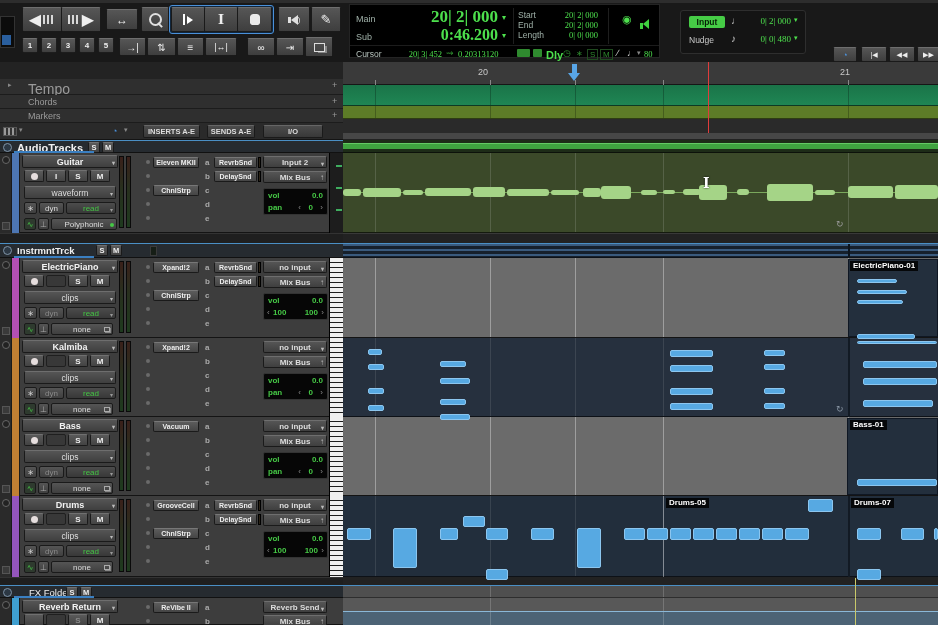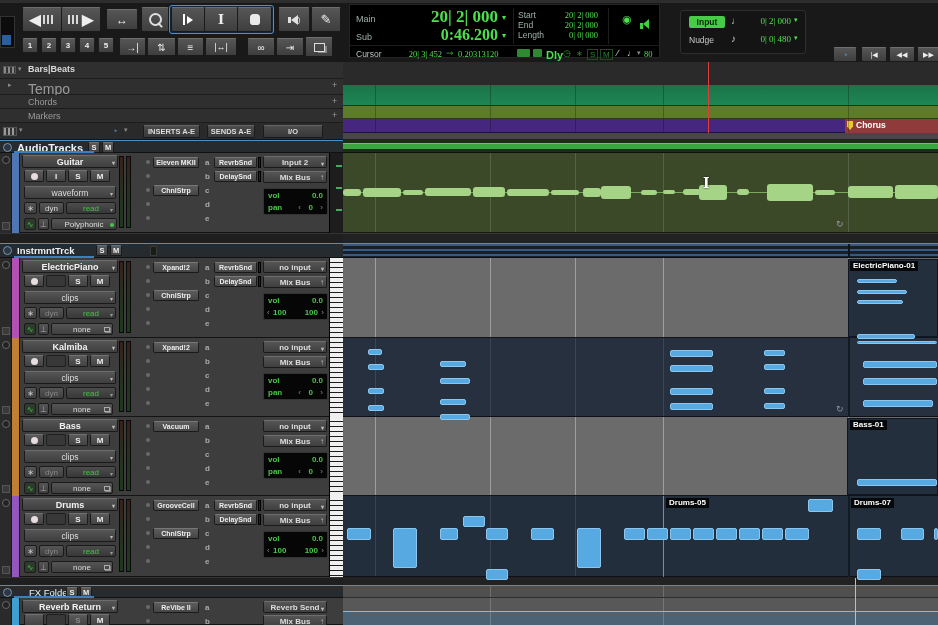--- a/index.html
+++ b/index.html
@@ -129,25 +129,20 @@
 
     <div class="tbtn" style="left:833px;top:47px;width:22px;height:13px;">
         <span style="color:#4a90d9;font-size:9px;">◔</span>
       </div>
     <div class="tbtn" style="left:861px;top:47px;width:24px;height:13px;font-size:7px;">|◀</div>
     <div class="tbtn" style="left:889px;top:47px;width:24px;height:13px;font-size:7px;">◀◀</div>
     <div class="tbtn" style="left:917px;top:47px;width:21px;height:13px;font-size:7px;">▶▶</div>
   </div>
 
   <div class="abs" id="leftpanel" style="left:0;top:62px;width:343px;height:563px;background:#232323;border-right:1px solid #000;overflow:hidden;">
-      <div style="position: absolute; box-sizing: border-box; left: 0px; top: 0px; width: 343px; height: 17px; background: rgb(47, 47, 47); border-bottom: 1px solid rgb(28, 28, 28);">
-        <div style="position: absolute; box-sizing: border-box; left: 3px; top: 4px; width: 13px; height: 8px; background: repeating-linear-gradient(90deg, rgb(136, 136, 136) 0px, rgb(136, 136, 136) 2px, rgb(51, 51, 51) 2px, rgb(51, 51, 51) 4px); border: 1px solid rgb(85, 85, 85);"></div>
-        <div style="position: absolute; box-sizing: border-box; left: 18px; top: 3px; color: rgb(136, 136, 136); font-size: 7px;">▾</div>
-        <div style="position: absolute; box-sizing: border-box; left: 28px; top: 2px; color: rgb(216, 216, 216); font-size: 9px; font-weight: bold;">Bars|Beats</div>
-      </div>
       <div style="position: absolute; box-sizing: border-box; left: 0px; top: 17px; width: 343px; height: 16px; background: rgb(47, 47, 47); border-bottom: 1px solid rgb(28, 28, 28);">
         <div style="position: absolute; box-sizing: border-box; left: 8px; top: 2px; color: rgb(136, 136, 136); font-size: 7px;">▸</div>
         <div style="position: absolute; box-sizing: border-box; left: 28px; top: 2px; color: rgb(154, 154, 154); font-size: 14px;">Tempo</div>
         <div style="position: absolute; box-sizing: border-box; left: 332px; top: 1px; color: rgb(153, 153, 153); font-size: 9px;">+</div>
       </div>
       <div style="position: absolute; box-sizing: border-box; left: 0px; top: 33px; width: 343px; height: 14px; background: rgb(47, 47, 47); border-bottom: 1px solid rgb(28, 28, 28);">
         <div style="position: absolute; box-sizing: border-box; left: 28px; top: 2px; color: rgb(154, 154, 154); font-size: 9px;">Chords</div>
         <div style="position: absolute; box-sizing: border-box; left: 332px; top: 1px; color: rgb(153, 153, 153); font-size: 9px;">+</div>
       </div>
       <div style="position: absolute; box-sizing: border-box; left: 0px; top: 47px; width: 343px; height: 14px; background: rgb(47, 47, 47); border-bottom: 1px solid rgb(28, 28, 28);">
@@ -439,39 +434,41 @@
         <div style="position: absolute; box-sizing: border-box; left: 153px; top: 4px; width: 46px; height: 11px; background: linear-gradient(rgb(92, 92, 92), rgb(69, 69, 69)); border-width: 1px; border-style: solid; border-color: rgb(119, 119, 119) rgb(26, 26, 26) rgb(26, 26, 26); border-image: initial; border-radius: 2px; color: rgb(238, 238, 238); font-size: 7px; font-weight: bold; display: flex; align-items: center; justify-content: center; white-space: nowrap; overflow: hidden;">ReVibe II</div>
         <div style="position: absolute; box-sizing: border-box; left: 146px; top: 21px; width: 4px; height: 4px; border-radius: 50%; background: rgb(106, 106, 106);"></div>
         <div style="position: absolute; box-sizing: border-box; left: 205px; top: 5px; color: rgb(170, 170, 170); font-size: 8px; font-weight: bold;">a</div>
         <div style="position: absolute; box-sizing: border-box; left: 205px; top: 19px; color: rgb(170, 170, 170); font-size: 8px; font-weight: bold;">b</div>
         <div style="position: absolute; box-sizing: border-box; left: 263px; top: 3px; width: 64px; height: 12px; background: linear-gradient(rgb(85, 85, 85), rgb(63, 63, 63)); border-width: 1px; border-style: solid; border-color: rgb(110, 110, 110) rgb(26, 26, 26) rgb(26, 26, 26); border-image: initial; border-radius: 2px; color: rgb(221, 221, 221); font-size: 8px; font-weight: bold; display: flex; align-items: center; justify-content: center;">Reverb Send<div style="position: absolute; box-sizing: border-box; right: 2px; top: 3px; color: rgb(187, 187, 187); font-size: 6px;">▾</div></div>
         <div style="position: absolute; box-sizing: border-box; left: 263px; top: 17px; width: 64px; height: 12px; background: linear-gradient(rgb(85, 85, 85), rgb(63, 63, 63)); border-width: 1px; border-style: solid; border-color: rgb(110, 110, 110) rgb(26, 26, 26) rgb(26, 26, 26); border-image: initial; border-radius: 2px; color: rgb(221, 221, 221); font-size: 8px; font-weight: bold; display: flex; align-items: center; justify-content: center;">Mix Bus<div style="position: absolute; box-sizing: border-box; right: 2px; top: 1px; color: rgb(187, 187, 187); font-size: 8px;">↑</div></div>
       </div>
     </div>
 
   <div class="abs" id="timeline" style="left:343px;top:62px;width:595px;height:563px;background:#2a2a2a;overflow:hidden;">
+      <div style="position: absolute; box-sizing: border-box; left: 0px; top: 0px; width: 595px; height: 23px; background: rgb(58, 58, 58); border-bottom: 1px solid rgb(22, 22, 22);">
+        <div style="position: absolute; box-sizing: border-box; left: 131px; top: 5px; width: 14px; text-align: right; color: rgb(200, 200, 200); font-size: 9px;">20</div>
+        <div style="position: absolute; box-sizing: border-box; left: 493px; top: 5px; width: 14px; text-align: right; color: rgb(200, 200, 200); font-size: 9px;">21</div>
+        <div style="position: absolute; box-sizing: border-box; left: 32px; top: 18px; width: 1px; height: 5px; background: rgb(136, 136, 136);"></div>
+        <div style="position: absolute; box-sizing: border-box; left: 147px; top: 18px; width: 1px; height: 5px; background: rgb(136, 136, 136);"></div>
+        <div style="position: absolute; box-sizing: border-box; left: 232px; top: 18px; width: 1px; height: 5px; background: rgb(136, 136, 136);"></div>
+        <div style="position: absolute; box-sizing: border-box; left: 320px; top: 18px; width: 1px; height: 5px; background: rgb(136, 136, 136);"></div>
+        <div style="position: absolute; box-sizing: border-box; left: 505px; top: 18px; width: 1px; height: 5px; background: rgb(136, 136, 136);"></div>
+        <div style="position: absolute; box-sizing: border-box; left: 225px; top: 2px; width: 13px; height: 18px;">
+          <div style="position: absolute; box-sizing: border-box; left: 4px; top: 0px; width: 5px; height: 9px; background: rgb(88, 166, 232);"></div>
+          <div style="position: absolute; box-sizing: border-box; left: 0px; top: 9px; width: 0px; height: 0px; border-left: 6.5px solid transparent; border-right: 6.5px solid transparent; border-top: 8px solid rgb(88, 166, 232);"></div>
+        </div>
+      </div>
       <div style="position: absolute; box-sizing: border-box; left: 0px; top: 23px; width: 595px; height: 21px; background: linear-gradient(rgb(26, 116, 72), rgb(31, 134, 84)); border-bottom: 1px solid rgb(13, 58, 36);">
         <div style="position: absolute; box-sizing: border-box; left: 32px; top: 0px; width: 1px; height: 100%; background: rgba(0, 0, 0, 0.25);"></div>
         <div style="position: absolute; box-sizing: border-box; left: 147px; top: 0px; width: 1px; height: 100%; background: rgba(0, 0, 0, 0.25);"></div>
         <div style="position: absolute; box-sizing: border-box; left: 232px; top: 0px; width: 1px; height: 100%; background: rgba(0, 0, 0, 0.25);"></div>
         <div style="position: absolute; box-sizing: border-box; left: 320px; top: 0px; width: 1px; height: 100%; background: rgba(0, 0, 0, 0.25);"></div>
         <div style="position: absolute; box-sizing: border-box; left: 505px; top: 0px; width: 1px; height: 100%; background: rgba(0, 0, 0, 0.25);"></div>
       </div>
       <div style="position: absolute; box-sizing: border-box; left: 0px; top: 44px; width: 595px; height: 13px; background: rgb(93, 124, 39); border-bottom: 1px solid rgb(46, 61, 18);">
-        <div style="position: absolute; box-sizing: border-box; left: 32px; top: 0px; width: 1px; height: 100%; background: rgba(0, 0, 0, 0.25);"></div>
-        <div style="position: absolute; box-sizing: border-box; left: 147px; top: 0px; width: 1px; height: 100%; background: rgba(0, 0, 0, 0.25);"></div>
-        <div style="position: absolute; box-sizing: border-box; left: 232px; top: 0px; width: 1px; height: 100%; background: rgba(0, 0, 0, 0.25);"></div>
-        <div style="position: absolute; box-sizing: border-box; left: 320px; top: 0px; width: 1px; height: 100%; background: rgba(0, 0, 0, 0.25);"></div>
-        <div style="position: absolute; box-sizing: border-box; left: 505px; top: 0px; width: 1px; height: 100%; background: rgba(0, 0, 0, 0.25);"></div>
-      </div>
-      <div style="position: absolute; box-sizing: border-box; left: 0px; top: 57px; width: 595px; height: 14px; background: rgb(69, 39, 127); border-bottom: 1px solid rgb(30, 16, 64);">
-        <div style="position: absolute; box-sizing: border-box; left: 502px; top: 0px; width: 93px; height: 14px; background: rgb(143, 59, 59);">
-          <div style="position: absolute; box-sizing: border-box; left: 2px; top: 2px; width: 6px; height: 9px; background: rgb(232, 200, 50); clip-path: polygon(0px 0px, 100% 0px, 100% 60%, 50% 100%, 0px 60%);"></div>
-          <div style="position: absolute; box-sizing: border-box; left: 11px; top: 1px; color: rgb(255, 255, 255); font-size: 8.5px; font-weight: bold;">Chorus</div>
-        </div>
         <div style="position: absolute; box-sizing: border-box; left: 32px; top: 0px; width: 1px; height: 100%; background: rgba(0, 0, 0, 0.25);"></div>
         <div style="position: absolute; box-sizing: border-box; left: 147px; top: 0px; width: 1px; height: 100%; background: rgba(0, 0, 0, 0.25);"></div>
         <div style="position: absolute; box-sizing: border-box; left: 232px; top: 0px; width: 1px; height: 100%; background: rgba(0, 0, 0, 0.25);"></div>
         <div style="position: absolute; box-sizing: border-box; left: 320px; top: 0px; width: 1px; height: 100%; background: rgba(0, 0, 0, 0.25);"></div>
         <div style="position: absolute; box-sizing: border-box; left: 505px; top: 0px; width: 1px; height: 100%; background: rgba(0, 0, 0, 0.25);"></div>
       </div>
       <div style="position: absolute; box-sizing: border-box; left: 0px; top: 71px; width: 595px; height: 7px; background: rgb(71, 71, 71); border-bottom: 1px solid rgb(34, 34, 34);"></div>
       <div style="position: absolute; box-sizing: border-box; left: 365px; top: 0px; width: 1px; height: 71px; background: rgb(224, 60, 60); z-index: 9;"></div>
       <div style="position: absolute; box-sizing: border-box; left: 0px; top: 78px; width: 595px; height: 13px; background: rgb(29, 43, 23); border-bottom: 1px solid rgb(12, 18, 10);">
         <div style="position: absolute; box-sizing: border-box; left: 0px; top: 3px; width: 595px; height: 6px; background: rgb(63, 163, 63); border-top: 1px solid rgb(100, 201, 100);"></div>

